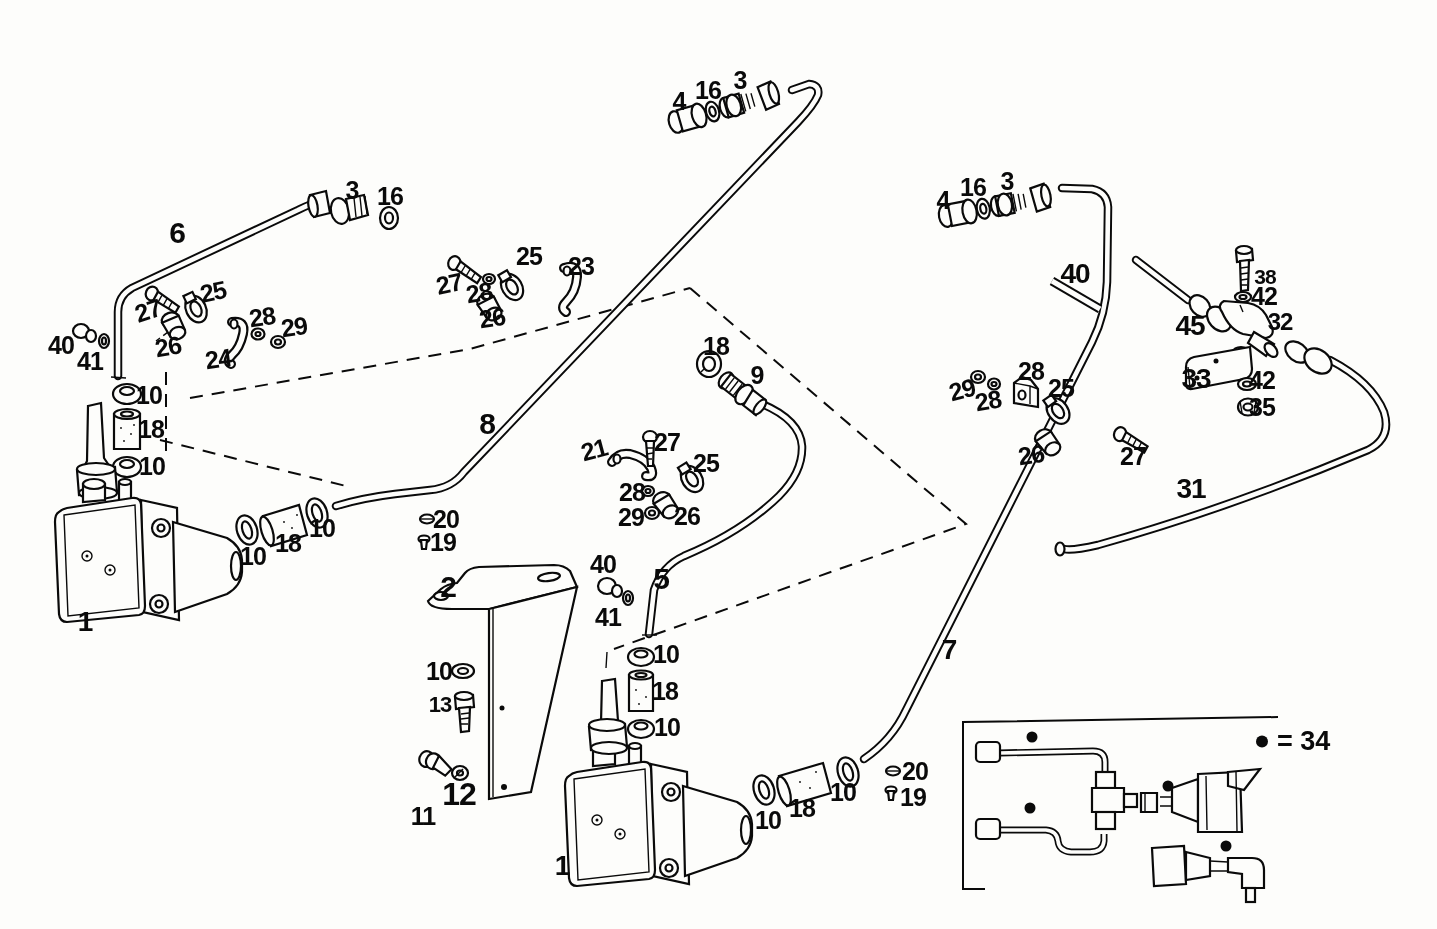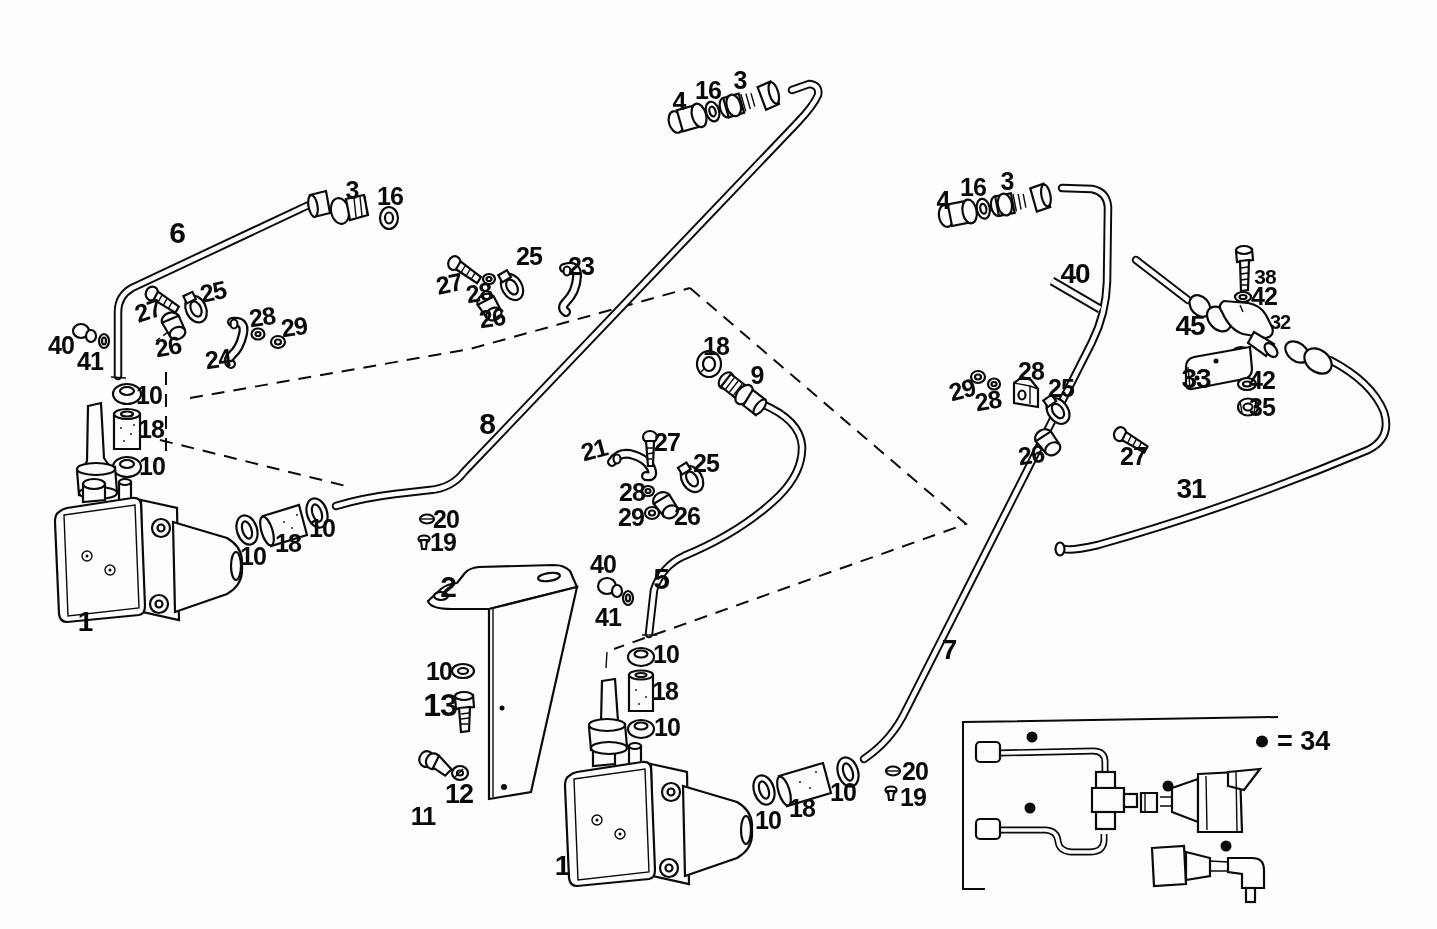--- a/index.html
+++ b/index.html
@@ -467,23 +467,23 @@
       <span class="callout" style="left: 667px; top: 442px; font-size: 25px;">27</span>
       <span class="callout" style="left: 706px; top: 463px; font-size: 25px;">25</span>
       <span class="callout" style="left: 632px; top: 492px; font-size: 25px;">28</span>
       <span class="callout" style="left: 631px; top: 517px; font-size: 25px;">29</span>
       <span class="callout" style="left: 687px; top: 516px; font-size: 25px;">26</span>
       <span class="callout" style="left: 448px; top: 587px; font-size: 30px;">2</span>
       <span class="callout" style="left: 603px; top: 564px; font-size: 25px;">40</span>
       <span class="callout" style="left: 608px; top: 617px; font-size: 25px;">41</span>
       <span class="callout" style="left: 661px; top: 579px; font-size: 30px;">5</span>
       <span class="callout" style="left: 439px; top: 671px; font-size: 25px;">10</span>
-      <span class="callout" style="left: 440px; top: 705px; font-size: 32px;">13</span>
+      <span class="callout" style="left: 440px; top: 705px; font-size: 22px;">13</span>
       <span class="callout" style="left: 423px; top: 816px; font-size: 25px;">11</span>
-      <span class="callout" style="left: 459px; top: 794px; font-size: 27px;">12</span>
+      <span class="callout" style="left: 459px; top: 794px; font-size: 32px;">12</span>
       <span class="callout" style="left: 666px; top: 654px; font-size: 25px;">10</span>
       <span class="callout" style="left: 665px; top: 691px; font-size: 25px;">18</span>
       <span class="callout" style="left: 667px; top: 727px; font-size: 25px;">10</span>
       <span class="callout" style="left: 562px; top: 866px; font-size: 28px;">1</span>
       <span class="callout" style="left: 768px; top: 820px; font-size: 25px;">10</span>
       <span class="callout" style="left: 802px; top: 808px; font-size: 25px;">18</span>
       <span class="callout" style="left: 843px; top: 792px; font-size: 25px;">10</span>
       <span class="callout" style="left: 915px; top: 771px; font-size: 25px;">20</span>
       <span class="callout" style="left: 913px; top: 797px; font-size: 25px;">19</span>
       <span class="callout" style="left: 943px; top: 200px; font-size: 25px;">4</span>
@@ -494,21 +494,21 @@
       <span class="callout" style="left: 988px; top: 401px; font-size: 25px; transform: translate(-50%, -50%) rotate(-10deg);">28</span>
       <span class="callout" style="left: 1031px; top: 371px; font-size: 25px;">28</span>
       <span class="callout" style="left: 1061px; top: 388px; font-size: 25px;">25</span>
       <span class="callout" style="left: 1031px; top: 455px; font-size: 25px; transform: translate(-50%, -50%) rotate(-8deg);">26</span>
       <span class="callout" style="left: 1133px; top: 456px; font-size: 25px;">27</span>
       <span class="callout" style="left: 949px; top: 650px; font-size: 28px;">7</span>
       <span class="callout" style="left: 1191px; top: 489px; font-size: 28px;">31</span>
       <span class="callout" style="left: 1265px; top: 268px; font-size: 21px; margin-top: 8px;">38</span>
       <span class="callout" style="left: 1264px; top: 296px; font-size: 25px;">42</span>
       <span class="callout" style="left: 1190px; top: 326px; font-size: 28px;">45</span>
-      <span class="callout" style="left: 1280px; top: 322px; font-size: 20px;">32</span>
+      <span class="callout" style="left: 1280px; top: 322px; font-size: 24px;">32</span>
       <span class="callout" style="left: 1196px; top: 379px; font-size: 28px;">33</span>
       <span class="callout" style="left: 1262px; top: 380px; font-size: 25px;">42</span>
       <span class="callout" style="left: 1262px; top: 407px; font-size: 25px;">35</span>
     </div>
 
   <div class="legend" style="left: 1256px; top: 741px;">
     <span class="legend-dot"></span>
     <span>= 34</span>
   </div>
 

